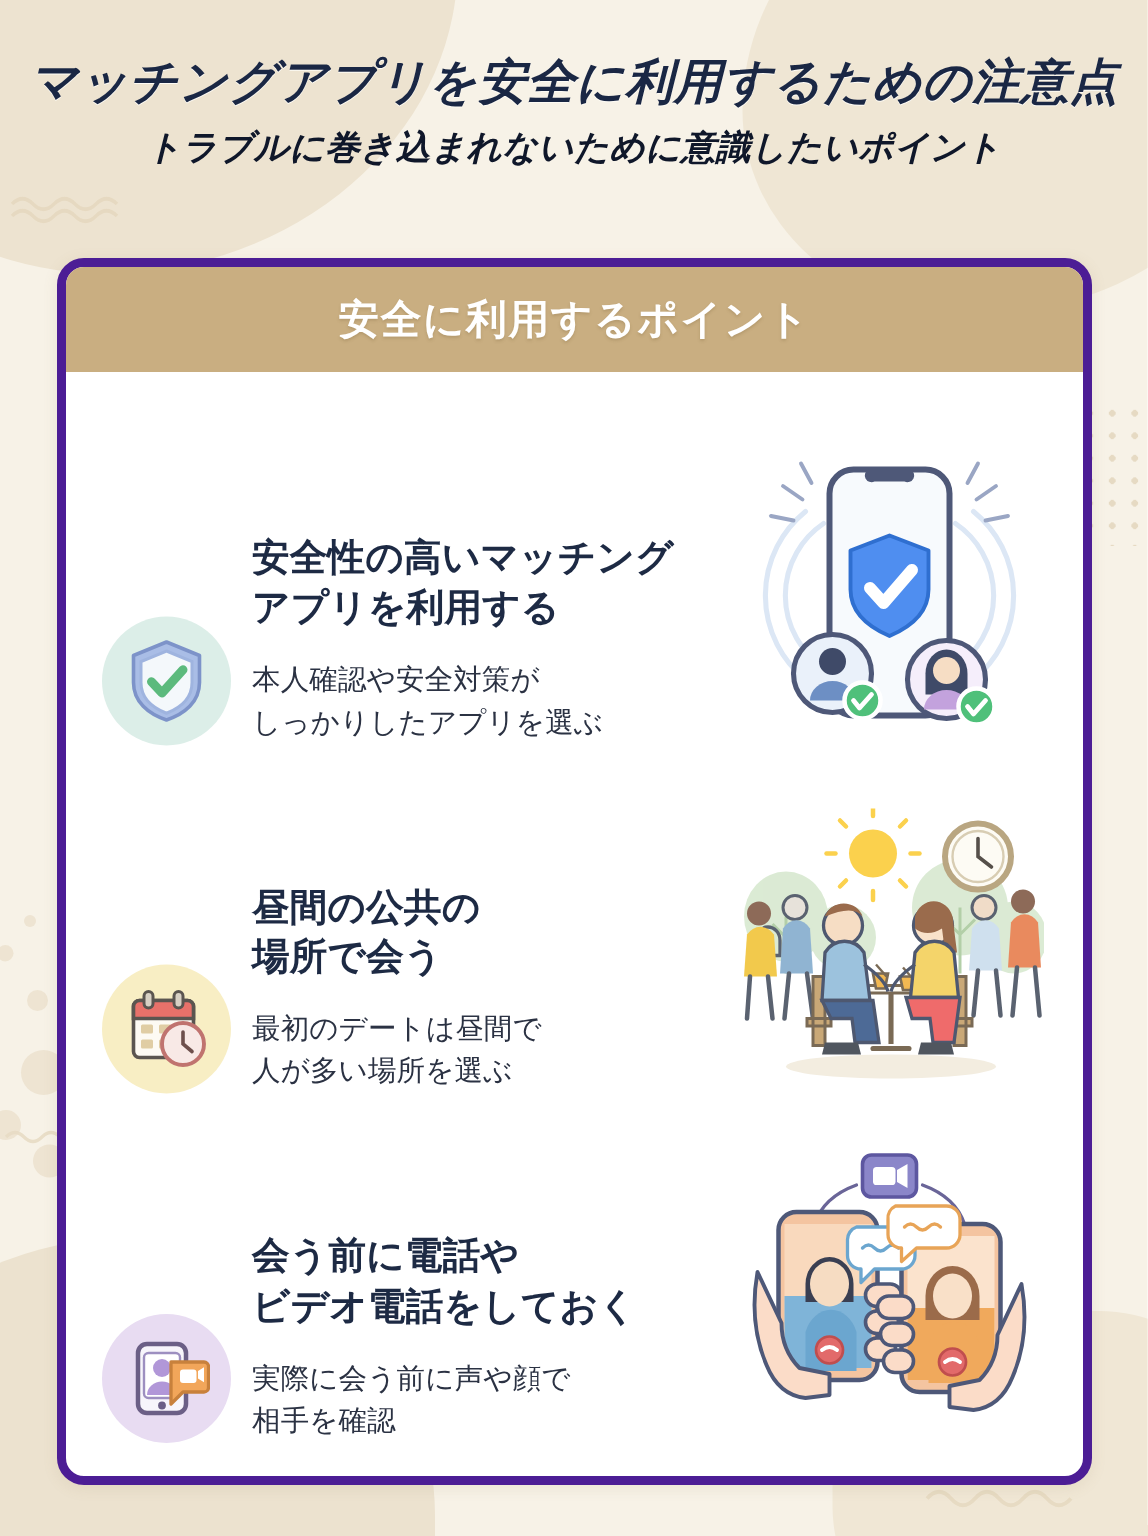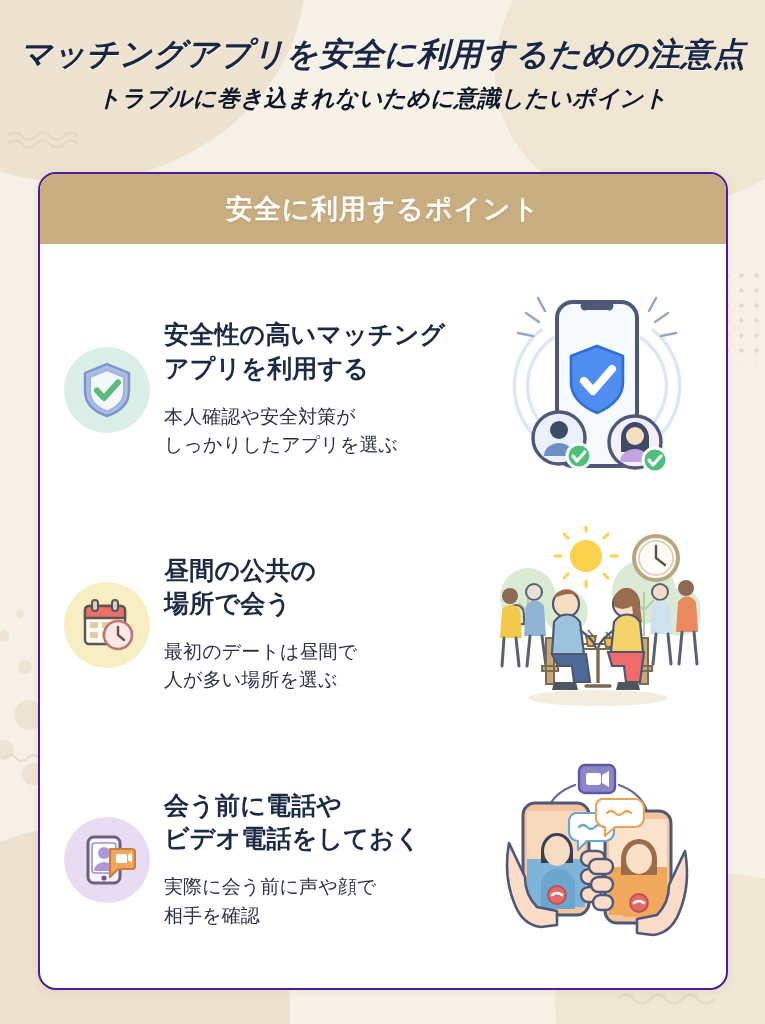--- a/index.html
+++ b/index.html
@@ -70,38 +70,38 @@
     font-size:23px; font-weight:bold; letter-spacing:.3px;
     color:#0f172a; line-height:1.3;
   }
 
   
   .card {
     position:absolute; z-index:3;
     left:38px; top:172px; width:690px; height:818px;
     border-radius:18px;
     background:#ffffff;
-    border:2px solid #4c1d95;
+    border:6px solid #4c1d95;
     box-shadow:0 2px 10px rgba(150,125,80,.12);
     overflow:hidden;
     display:flex; flex-direction:column;
   }
   .card-header {
     height:70px; flex:0 0 70px;
     background:#c9ae81;
     display:flex; align-items:center; justify-content:center;
   }
   .card-header-text {
     color:#ffffff; font-size:27px; font-weight:bold; letter-spacing:1.2px;
     text-shadow:0 1px 2px rgba(120,95,55,.25);
   }
   .card-body { flex:1; padding:24px 0 14px 0; display:flex; flex-direction:column; }
 
   .item {
-    display:flex; align-items:center;
+    display:flex; align-items:flex-end;
     padding:8px 26px 8px 24px;
     flex:1 1 0;
     position:relative;
   }
   .icon-badge {
     flex:0 0 auto; width:86px; height:86px; border-radius:50%;
     display:flex; align-items:center; justify-content:center;
     margin-top:8px; margin-right:6px;
   }
   .b-mint { background:#dceee8; }

